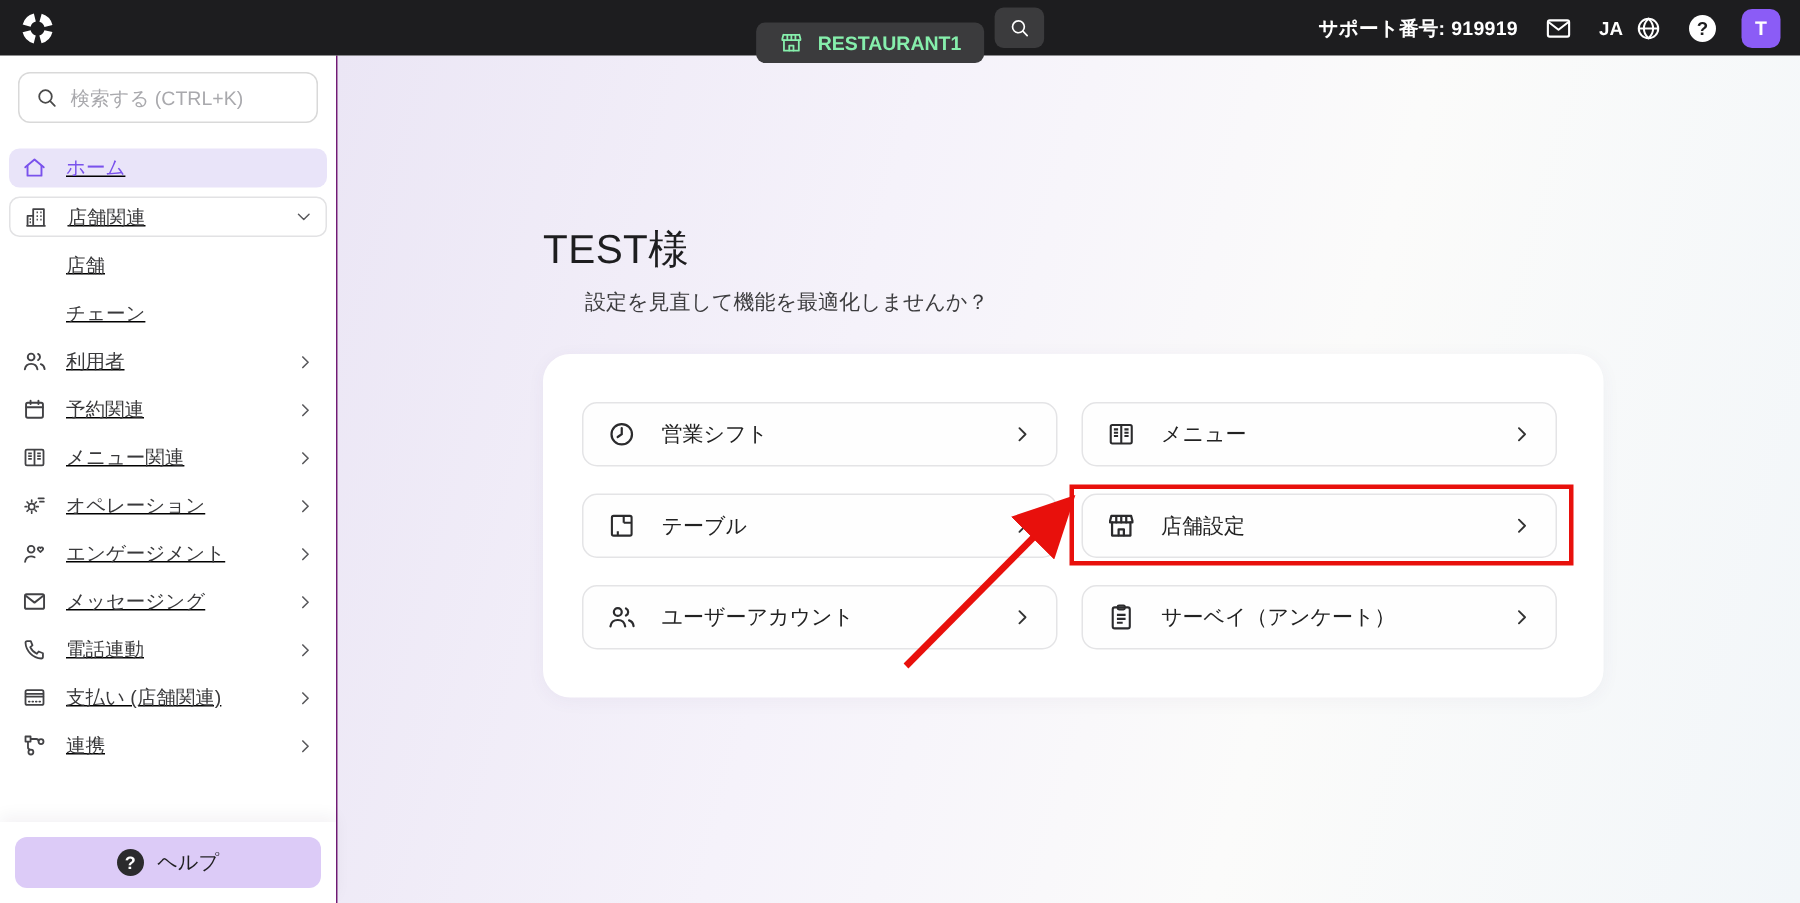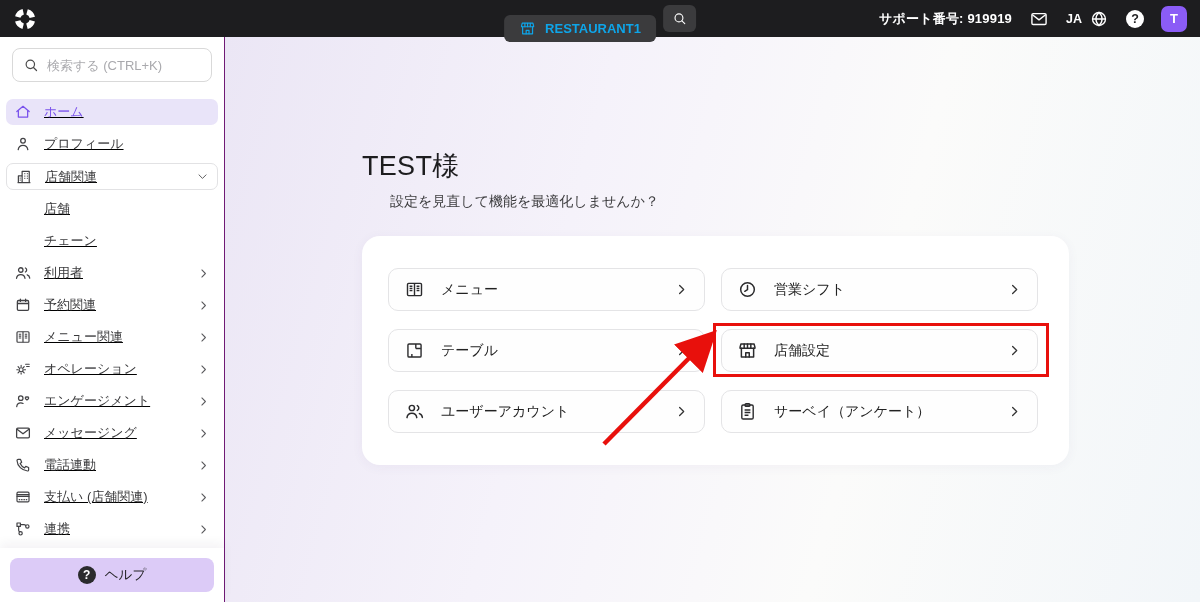--- a/index.html
+++ b/index.html
@@ -6,21 +6,21 @@
   html,body { width:1200px; height:602px; overflow:hidden;
     font-family:"Liberation Sans","DejaVu Sans",sans-serif; background:#fff; }
 
   
   .topbar { position:absolute; top:0; left:0; width:1200px; height:37px;
     background:#1d1d1f; display:flex; align-items:center; padding:0 13px; color:#fff; z-index:30; }
   .logo { width:24px; height:24px; color:#fff; }
   .topbar-center { position:absolute; left:50%; transform:translateX(-50%);
     display:flex; align-items:center; gap:7px; }
   .store-btn { display:flex; align-items:center; gap:9px; background:#3b3b3d; border:none;
-    border-radius:6px; height:27px; padding:0 15px; color:#0ea5e9; font-size:13px; font-weight:700; cursor:pointer;margin-top:20px; }
+    border-radius:6px; height:27px; padding:0 15px; color:#86efac; font-size:13px; font-weight:700; cursor:pointer;margin-top:20px; }
   .store-btn svg { width:17px; height:17px; }
   .iconbtn { background:#3b3b3d; border:none; border-radius:6px; width:33px; height:27px;
     display:flex; align-items:center; justify-content:center; color:#fff; cursor:pointer; }
   .iconbtn svg { width:15px; height:15px; }
   .topbar-right { margin-left:auto; display:flex; align-items:center; gap:17px; }
   .support { font-size:13px; font-weight:600; letter-spacing:.2px; }
   .tb-ic { width:20px; height:20px; color:#fff; display:block; cursor:pointer; }
   .lang { display:flex; align-items:center; gap:7px; cursor:pointer; }
   .lang-label { font-size:12.5px; font-weight:600; }
   .qcircle { width:18px; height:18px; border-radius:50%; background:#fff; color:#1d1d1f;
@@ -213,26 +213,20 @@
       </svg>
     <input type="text" placeholder="検索する (CTRL+K)" style="">
   </div>
   <nav class="nav">
     <div class="nav-item active">
       <svg class="ni" viewBox="0 0 24 24">
           <use href="#i-home"></use>
         </svg>
       <span>ホーム</span>
     </div>
-    <div class="nav-item">
-      <svg class="ni" viewBox="0 0 24 24">
-          <use href="#i-person"></use>
-        </svg>
-      <span>プロフィール</span>
-    </div>
     <div class="nav-item outlined">
       <svg class="ni" viewBox="0 0 24 24">
           <use href="#i-building"></use>
         </svg>
       <span>店舗関連</span>
       <svg class="chev" viewBox="0 0 24 24">
           <use href="#i-chev-down"></use>
         </svg>
     </div>
     <div class="nav-item sub">
@@ -332,32 +326,32 @@
 </aside>
 
 <main class="main">
   <div class="content">
     <h1 class="greeting">TEST様</h1>
     <p class="subtitle">設定を見直して機能を最適化しませんか？</p>
 
     <div class="card">
       <button class="sc">
         <svg class="sci" viewBox="0 0 24 24">
-            <use href="#i-menu-book"></use>
-          </svg>
-        <span>メニュー</span>
+            <use href="#i-clock"></use>
+          </svg>
+        <span>営業シフト</span>
         <svg class="chev2" viewBox="0 0 24 24">
             <use href="#i-chev-right"></use>
           </svg>
       </button>
       <button class="sc">
         <svg class="sci" viewBox="0 0 24 24">
-            <use href="#i-clock"></use>
-          </svg>
-        <span>営業シフト</span>
+            <use href="#i-menu-book"></use>
+          </svg>
+        <span>メニュー</span>
         <svg class="chev2" viewBox="0 0 24 24">
             <use href="#i-chev-right"></use>
           </svg>
       </button>
       <button class="sc">
         <svg class="sci" viewBox="0 0 24 24">
             <use href="#i-floorplan"></use>
           </svg>
         <span>テーブル</span>
         <svg class="chev2" viewBox="0 0 24 24">

